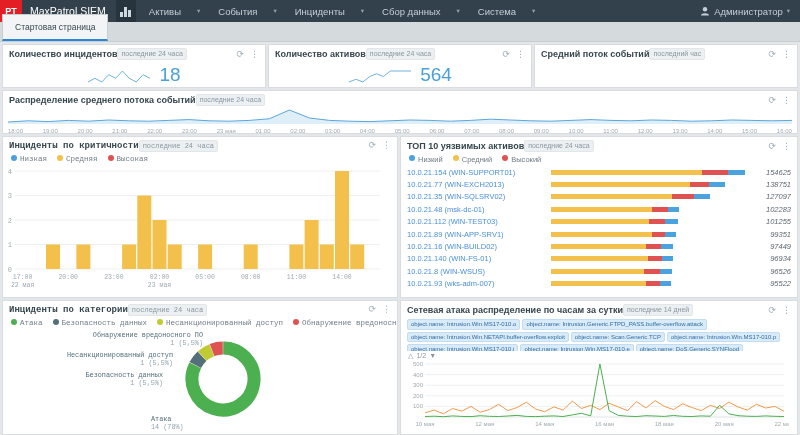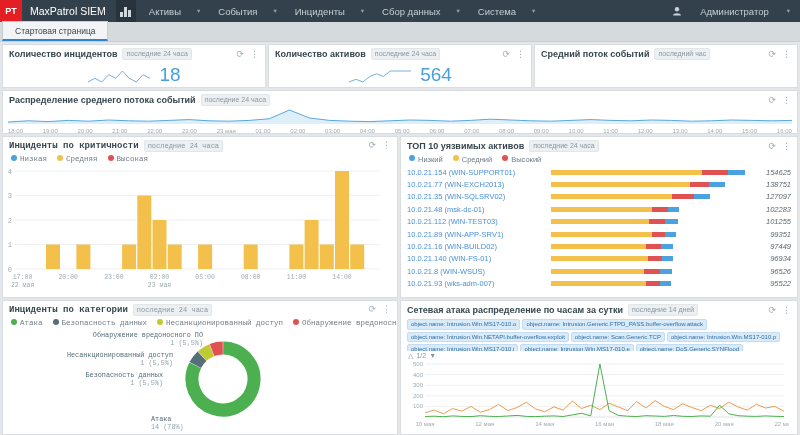--- a/index.html
+++ b/index.html
@@ -12,34 +12,34 @@
     font-weight:bold; display:flex; align-items:center; justify-content:center; cursor:pointer; }
   .app-title { color:#fff; font-size:10.5px; margin:0 10px 0 8px; white-space:nowrap; }
   .dash-icon { width:20px; height:22px; background:#28343d; display:flex; align-items:flex-end;
     justify-content:center; gap:1px; padding:5px 3px; cursor:pointer; }
   .dash-icon span { width:3px; background:#cfd8dc; display:inline-block; }
   .dash-icon .b1{height:5px} .dash-icon .b2{height:10px} .dash-icon .b3{height:7px}
   .menu { display:flex; height:100%; margin-left:4px; }
   .menu-item { color:#c5d0d7; font-size:9.5px; display:flex; align-items:center;
     padding:0 9px; gap:16px; cursor:pointer; white-space:nowrap; }
   .caret { font-size:6.5px; color:#8fa1ab; }
-  .user { margin-left:auto; display:flex; align-items:center; gap:18px; color:#c5d0d7;
+  .user { margin-left:auto; display:flex; align-items:center; gap:4px; color:#c5d0d7;
     font-size:9.5px; padding:0 10px; cursor:pointer; white-space:nowrap; }
 
   
   .tabbar { height:20px; background:#d5dadd; border-bottom:1px solid #c8cdd1;
     display:flex; align-items:flex-end; padding-left:2px; }
-  .tab { height:20px; background:#f2f4f5; border:1px solid #c8cdd1; border-bottom:2px solid #2b87d3;
+  .tab { height:27px; background:#f2f4f5; border:1px solid #c8cdd1; border-bottom:2px solid #2b87d3;
     font-size:8.5px; color:#37474f; display:flex; align-items:center; padding:0 12px; cursor:pointer; }
 
   
   .content { padding:2px; display:flex; flex-direction:column; gap:2px; }
   .row { display:flex; gap:2px; }
   .card { background:#fff; border:1px solid #d9dde1; overflow:hidden; }
-  .card-head { display:flex; align-items:center; gap:5px; padding:3px 6px 2px; }
+  .card-head { display:flex; align-items:center; padding:3px 6px 2px; }
   .card-title { font-size:9px; font-weight:bold; color:#37474f; white-space:nowrap; }
   .badge { font-size:7px; color:#8a97a0; background:#edf0f2; border:1px solid #e1e6e9;
     border-radius:2px; padding:0 3px; line-height:10px; white-space:nowrap; }
   .head-icons { margin-left:auto; display:flex; gap:6px; color:#9fb0b9; align-items:center; }
   .icon-refresh, .icon-kebab { font-size:9px; line-height:9px; cursor:pointer; }
 
   .kpi { width:264px; height:44px; }
   .kpi-body { display:flex; align-items:flex-end; justify-content:center; gap:8px; height:22px; }
   .kpi-value { font-size:19px; color:#4aa0d8; line-height:19px; }
   .spark svg { display:block; }

